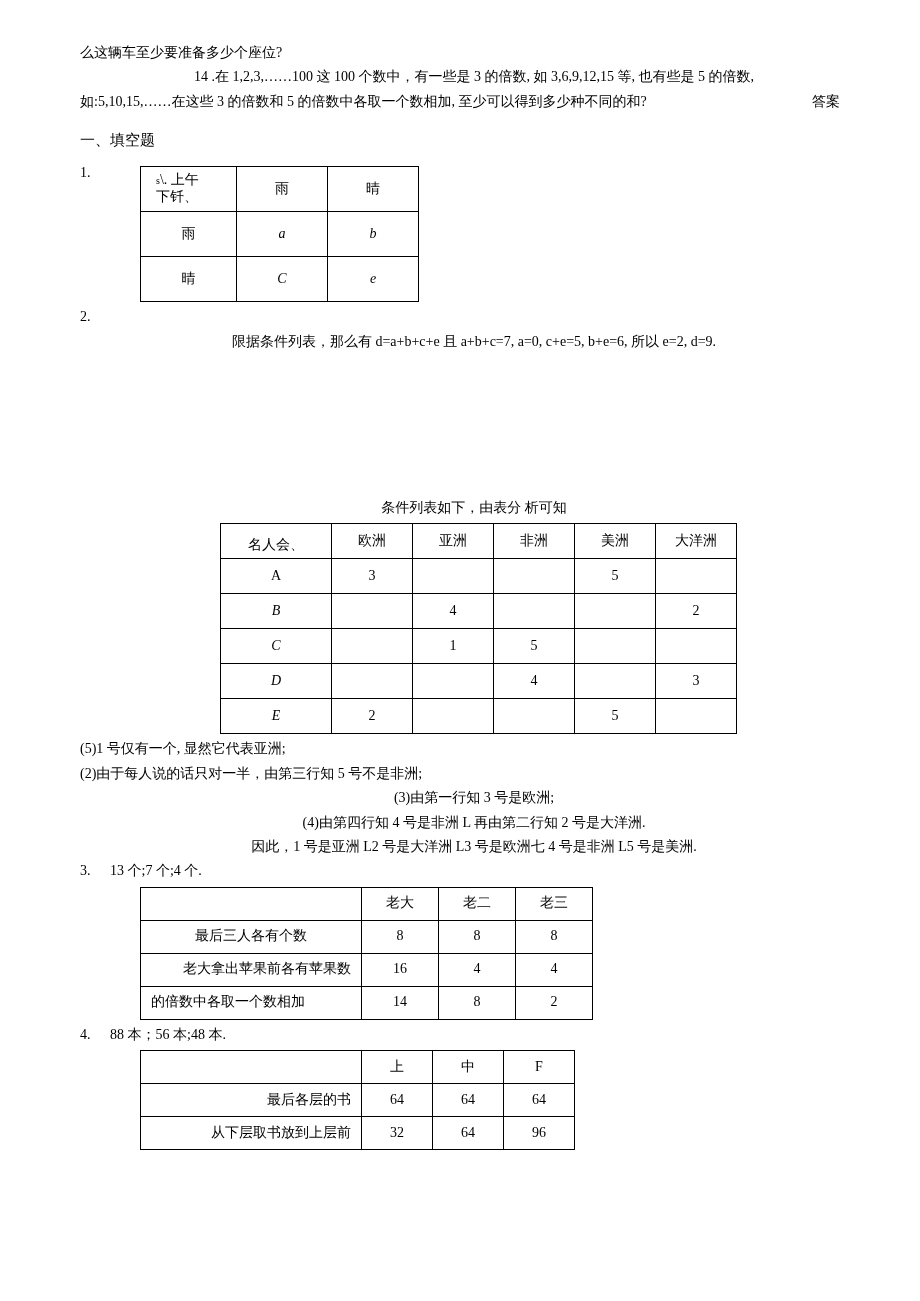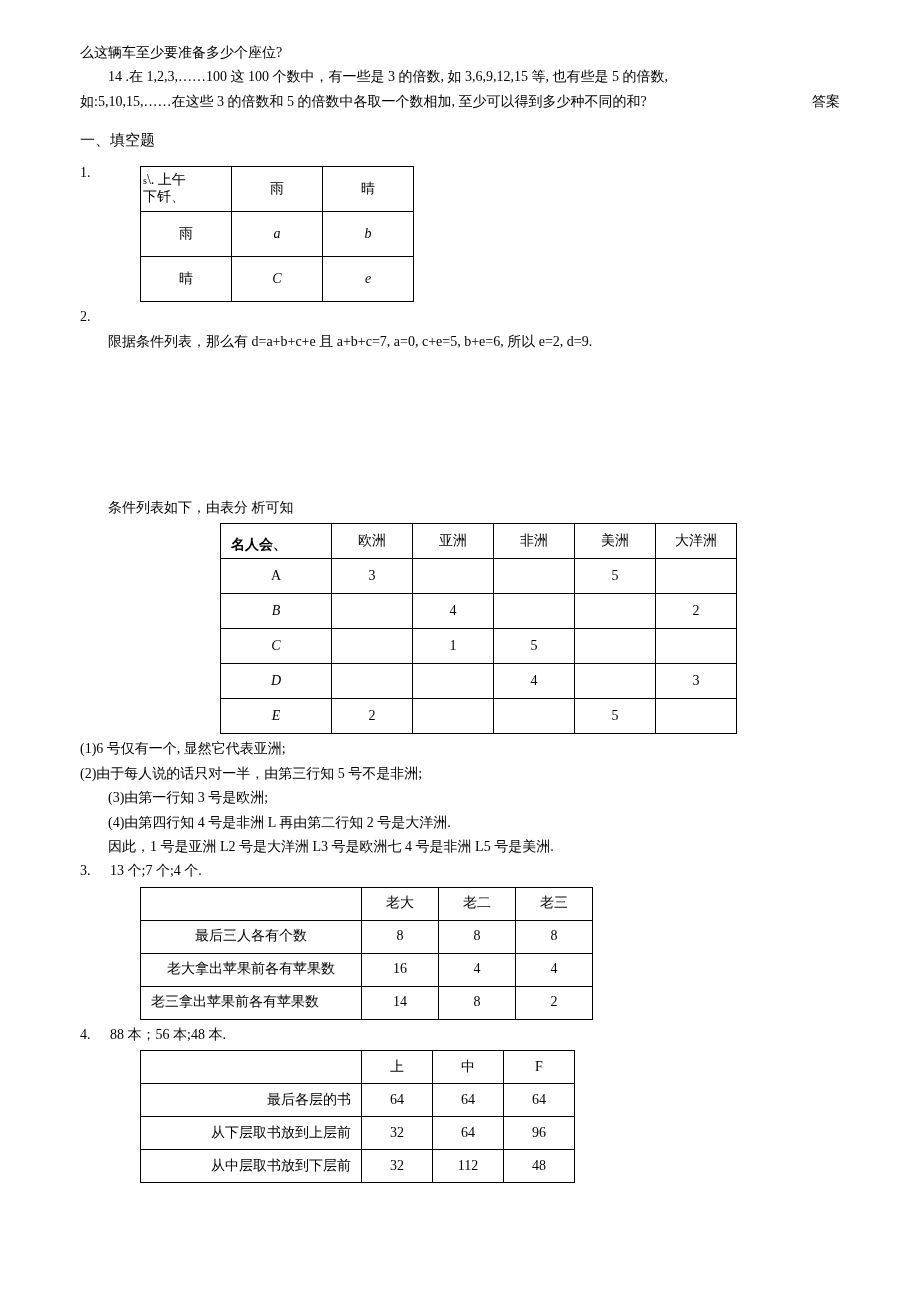--- a/index.html
+++ b/index.html
@@ -9,38 +9,38 @@
     color: #000;
     background: #fff;
     margin: 0;
     padding: 40px 80px;
     width: 920px;
     box-sizing: border-box;
   }
   .para {
     margin: 2px 0;
   }
-  .indent1 { text-indent: 2em; }
+  .indent1 { text-indent: 2em; text-align: center; }
   .section-title {
     font-size: 15px;
     margin: 15px 0 10px 0;
   }
   table {
     border-collapse: collapse;
     margin: 4px 0;
   }
   td, th {
     border: 1px solid #000;
     padding: 4px 10px;
     text-align: center;
     font-size: 14px;
     font-weight: normal;
   }
   .tbl1 td { width: 70px; height: 36px; }
-  .tbl1 .hdr { text-align: left; padding-left:2px; line-height:1.2; }
+  .tbl1 .hdr { text-align: left; padding-left:15px; line-height:1.2; }
   .tbl2 td { height: 26px; }
   .tbl2 .c0 { width:90px; text-align:center; }
   .tbl2 .c { width:60px; }
   .tbl3 td { height:24px; }
   .tbl3 .lbl { width:200px; text-align:center; }
   .tbl3 .c { width:56px; }
   .tbl4 td { height:24px; }
   .tbl4 .lbl { width:200px; text-align:right; }
   .tbl4 .c { width:50px; }
   .italic { font-style: italic; }
@@ -92,21 +92,21 @@
   <span style="font-style:normal;">限据条件列表，那么有 d=a+b+c+e 且 a+b+c=7, a=0, c+e=5, b+e=6, 所以 e=2, d=9.</span>
 </div>
 
 <div style="height:140px"></div>
 
 <div class="para indent1">条件列表如下，由表分    析可知</div>
 <div style="margin-left:140px;">
 <table class="tbl2">
   <tbody>
         <tr>
-    <td class="c0" style="text-align:left;vertical-align:bottom;padding-bottom:2px;font-weight:bold;">名人会、</td>
+    <td class="c0" style="text-align:center;vertical-align:bottom;padding-bottom:2px;">名人会、</td>
     <td class="c">欧洲</td>
     <td class="c">亚洲</td>
     <td class="c">非洲</td>
     <td class="c">美洲</td>
     <td class="c">大洋洲</td>
   </tr>
   <tr>
     <td class="c0">A</td>
     <td class="c">3</td>
     <td class="c"></td>
@@ -142,21 +142,21 @@
     <td class="c0 italic">E</td>
     <td class="c">2</td>
     <td class="c"></td>
     <td class="c"></td>
     <td class="c">5</td>
     <td class="c"></td>
   </tr>
 </tbody>
     </table>
 </div>
-<div class="para">(1)6 号仅有一个, 显然它代表亚洲;</div>
+<div class="para">(5)1 号仅有一个, 显然它代表亚洲;</div>
 <div class="para">(2)由于每人说的话只对一半，由第三行知 5 号不是非洲;</div>
 <div class="para indent1">(3)由第一行知 3 号是欧洲;</div>
 <div class="para indent1">(4)由第四行知 4 号是非洲 L 再由第二行知 2 号是大洋洲.</div>
 <div class="para indent1">因此，1 号是亚洲 L2 号是大洋洲 L3 号是欧洲七 4 号是非洲 L5 号是美洲.</div>
 
 <div class="row">
   <div class="num">3.</div>
   <div>13 个;7 个;4 个.</div>
 </div>
 <div style="margin-left:60px;">
@@ -168,27 +168,27 @@
     <td class="c">老二</td>
     <td class="c">老三</td>
   </tr>
   <tr>
     <td class="lbl">最后三人各有个数</td>
     <td class="c">8</td>
     <td class="c">8</td>
     <td class="c">8</td>
   </tr>
   <tr>
-    <td class="lbl" style="text-align:center">老大拿出苹果前各有苹果数</td>
+    <td class="lbl" style="text-align:right">老大拿出苹果前各有苹果数</td>
     <td class="c">16</td>
     <td class="c">4</td>
     <td class="c">4</td>
   </tr>
   <tr>
-    <td class="lbl" style="text-align:left">老三拿出苹果前各有苹果数</td>
+    <td class="lbl" style="text-align:left">的倍数中各取一个数相加</td>
     <td class="c">14</td>
     <td class="c">8</td>
     <td class="c">2</td>
   </tr>
 </tbody>
     </table>
 </div>
 
 <div class="row">
   <div class="num">4.</div>
@@ -208,21 +208,15 @@
     <td class="c">64</td>
     <td class="c">64</td>
     <td class="c">64</td>
   </tr>
   <tr>
     <td class="lbl">从下层取书放到上层前</td>
     <td class="c">32</td>
     <td class="c">64</td>
     <td class="c">96</td>
   </tr>
-  <tr>
-    <td class="lbl">从中层取书放到下层前</td>
-    <td class="c">32</td>
-    <td class="c">112</td>
-    <td class="c">48</td>
-  </tr>
 </tbody>
     </table>
 </div>
 
 </body></html>

